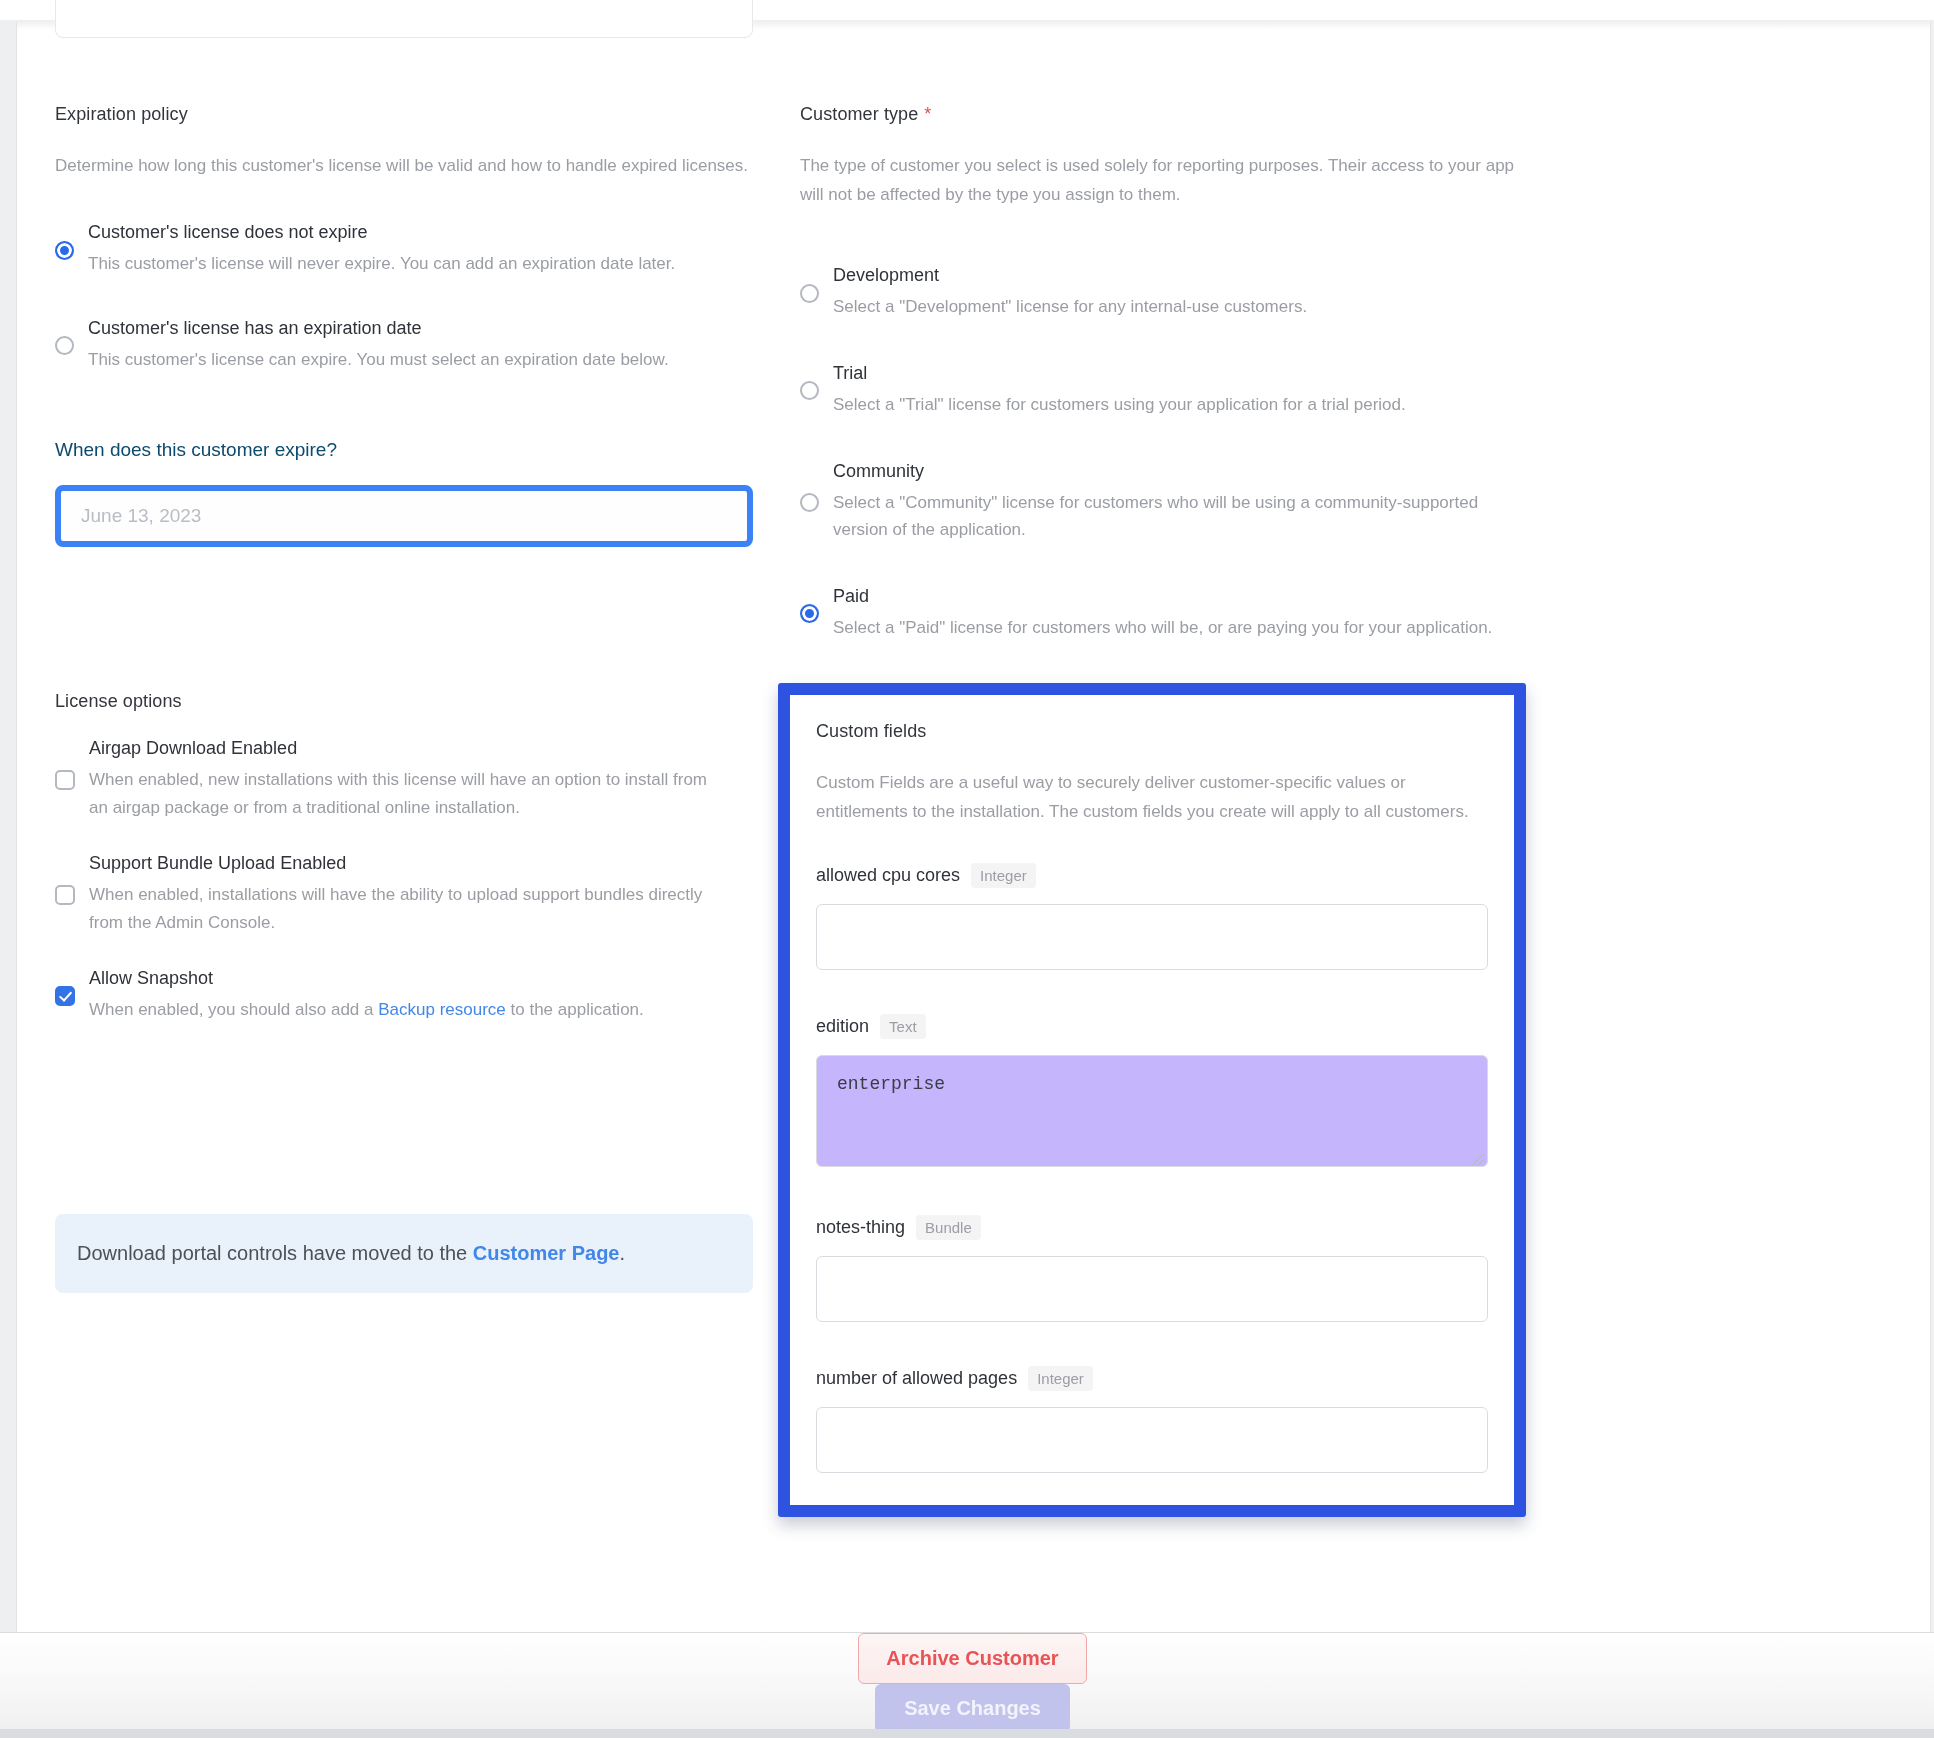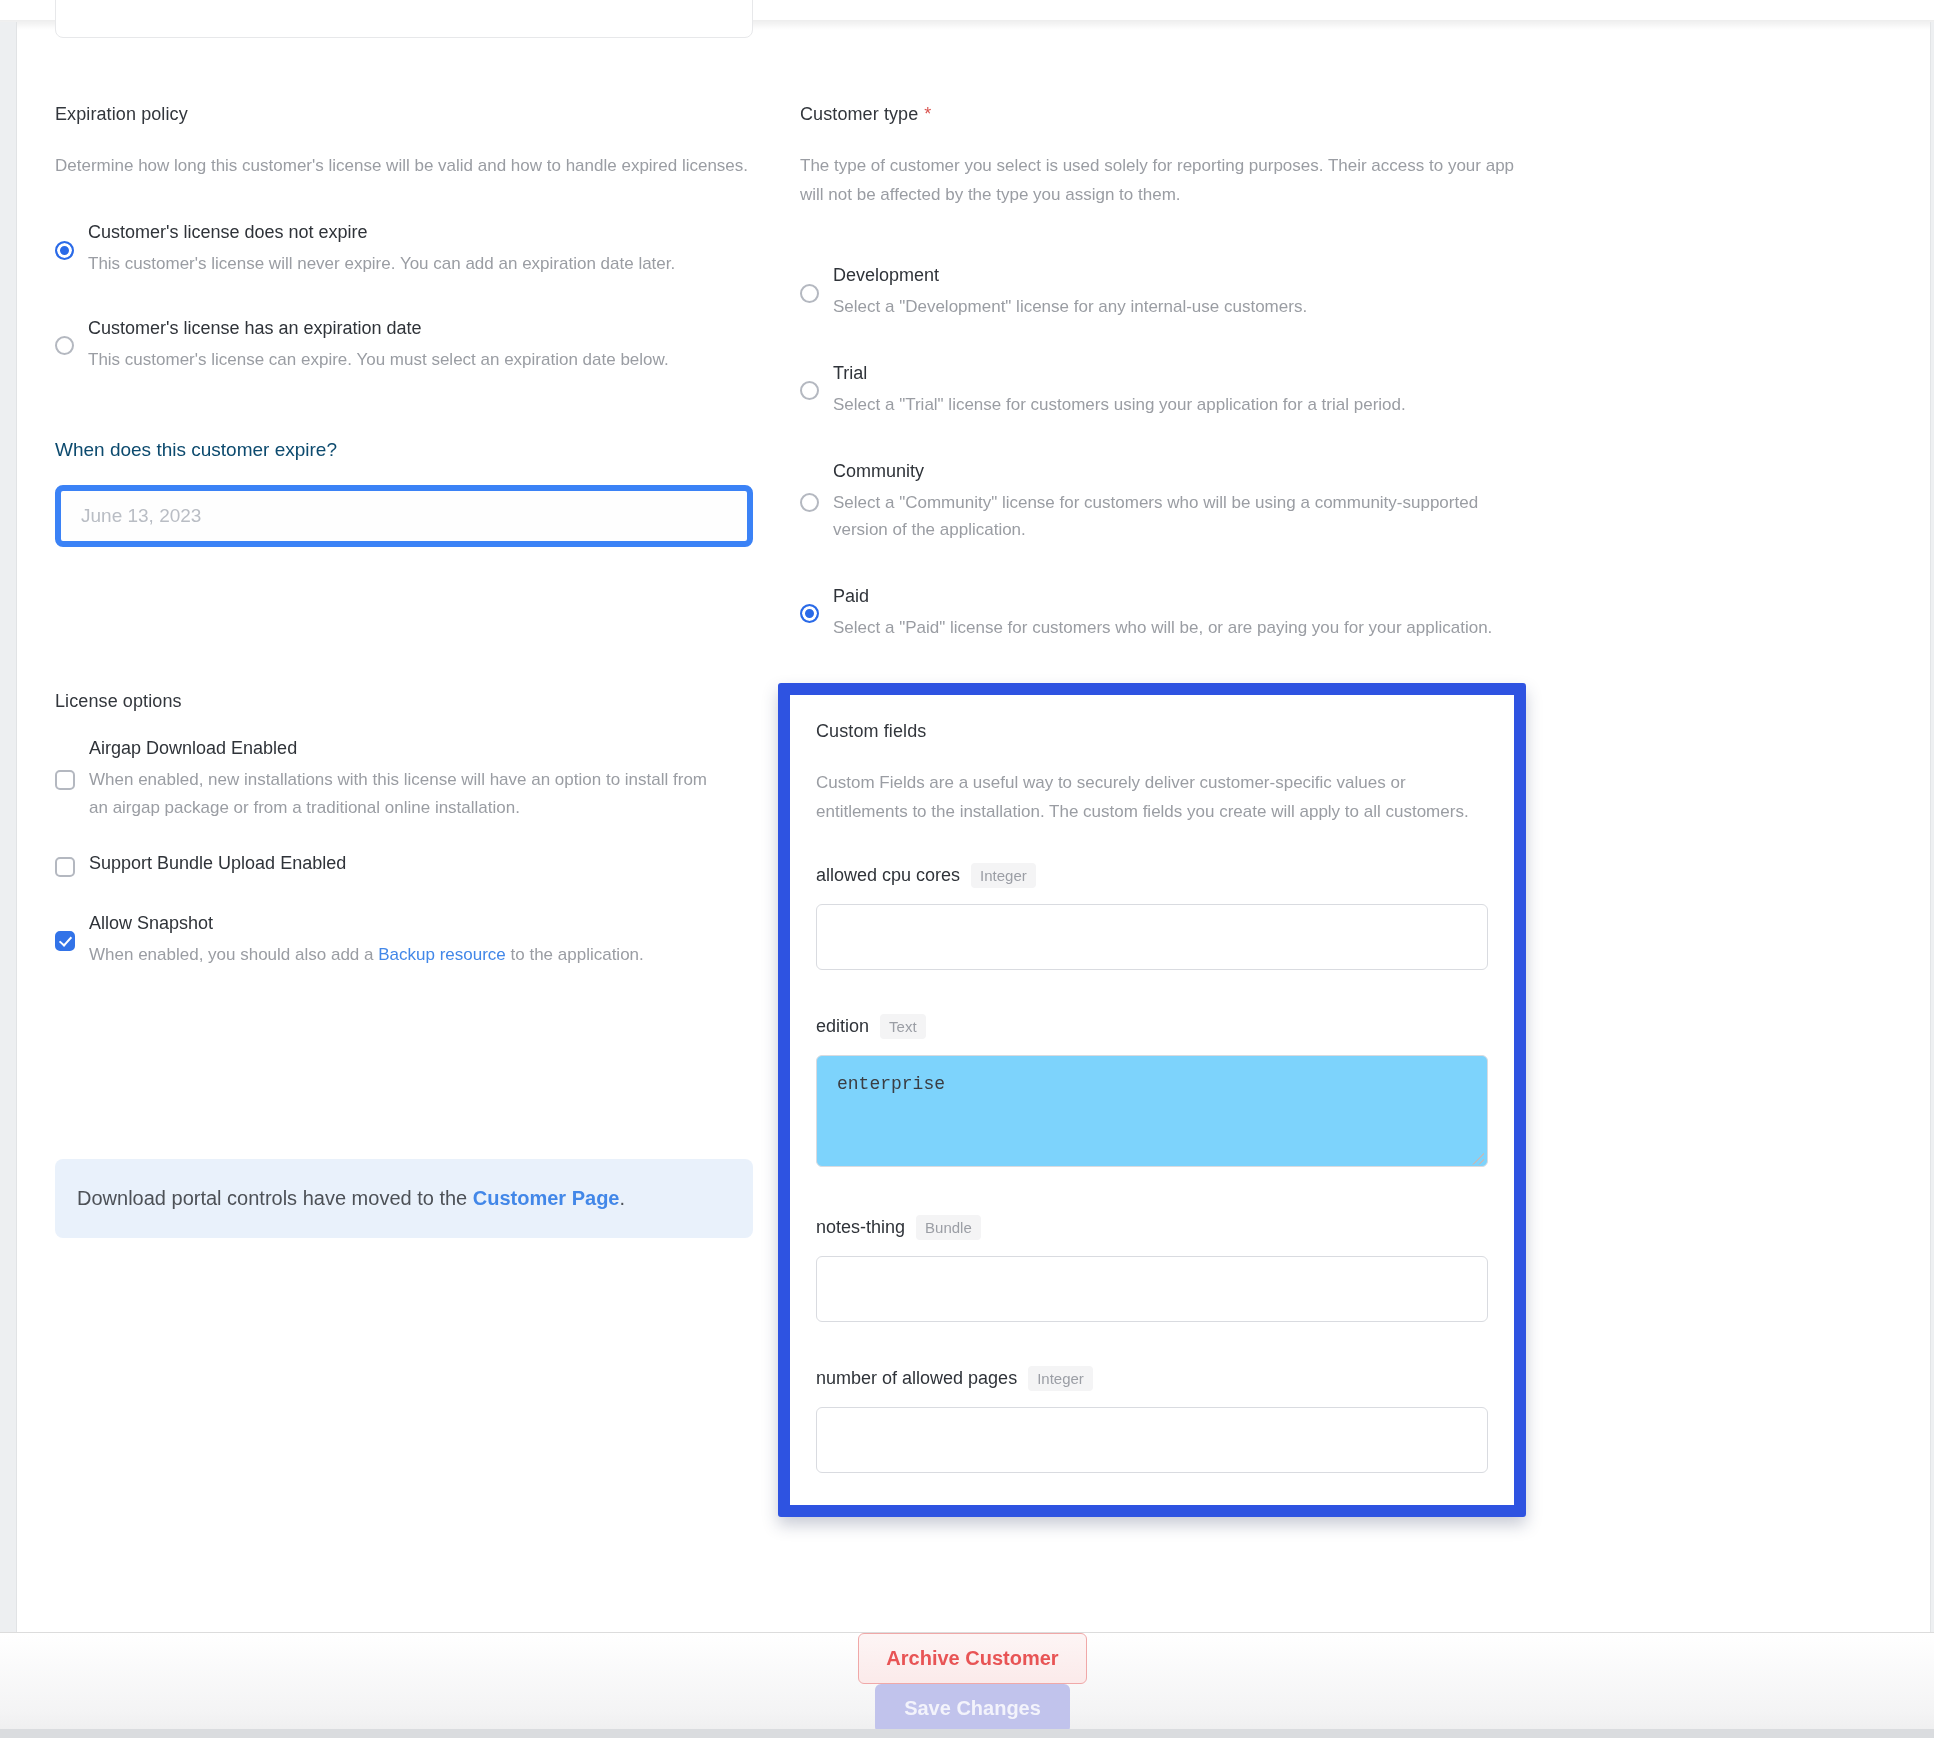--- a/index.html
+++ b/index.html
@@ -103,21 +103,21 @@
     font-size:15px; border-radius:4px;
   }
   .field-input {
     width:100%; height:66px; padding:0 18px; font-family:inherit; font-size:17px;
     color:#3a3d42; background:#fff; border:1px solid #d9dbe0; border-radius:6px; outline:none;
   }
   .field-textarea-wrap { position:relative; }
   .field-textarea {
     width:100%; height:112px; padding:18px 20px; resize:none; outline:none;
     font-family:"Liberation Mono","DejaVu Sans Mono",monospace; font-size:18px;
-    color:#3a3d42; background:#7dd3fc; border:1px solid #d9dbe0; border-radius:6px;
+    color:#3a3d42; background:#c4b5fd; border:1px solid #d9dbe0; border-radius:6px;
   }
   .resize-grip {
     position:absolute; right:4px; bottom:6px; width:13px; height:13px;
     background:repeating-linear-gradient(-45deg, transparent 0 3px, #b9bcc2 3px 4.5px);
     clip-path:polygon(100% 0, 100% 100%, 0 100%);
   }
 
   
   .footer {
     position:absolute; left:0; bottom:0; width:100%; height:106px;
@@ -184,20 +184,21 @@
           <div class="opt-label">Airgap Download Enabled</div>
           <div class="opt-desc">When enabled, new installations with this license will have an option to install from an airgap package or from a traditional online installation.</div>
         </div>
       </div>
 
 
       <div class="opt-row cb-row">
         <span class="checkbox"></span>
         <div class="opt-text">
           <div class="opt-label">Support Bundle Upload Enabled</div>
+          <div class="opt-desc">When enabled, installations will have the ability to upload support bundles directly from the Admin Console.</div>
         </div>
       </div>
 
       <div class="opt-row cb-row">
         <span class="checkbox on"></span>
         <div class="opt-text">
           <div class="opt-label">Allow Snapshot</div>
           <div class="opt-desc"><span>When enabled, you should also add a </span><a class="inline-link">Backup resource</a><span> to the application.</span></div>
         </div>
       </div>

